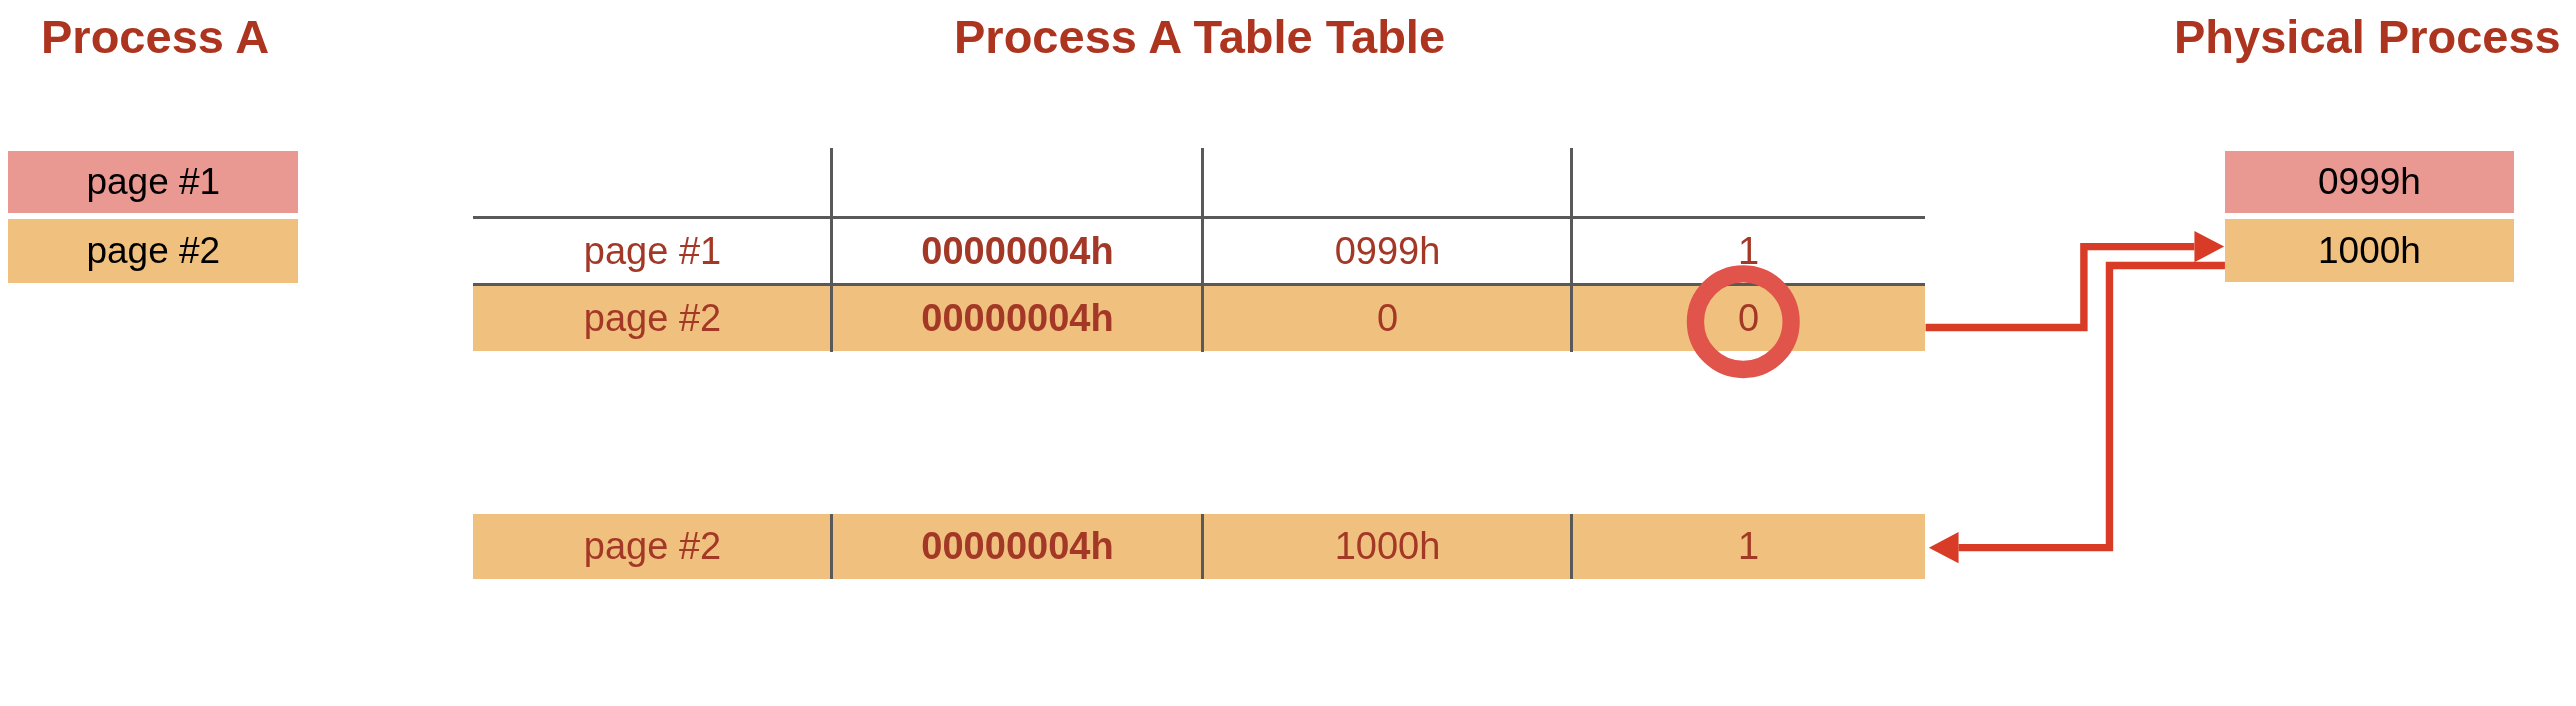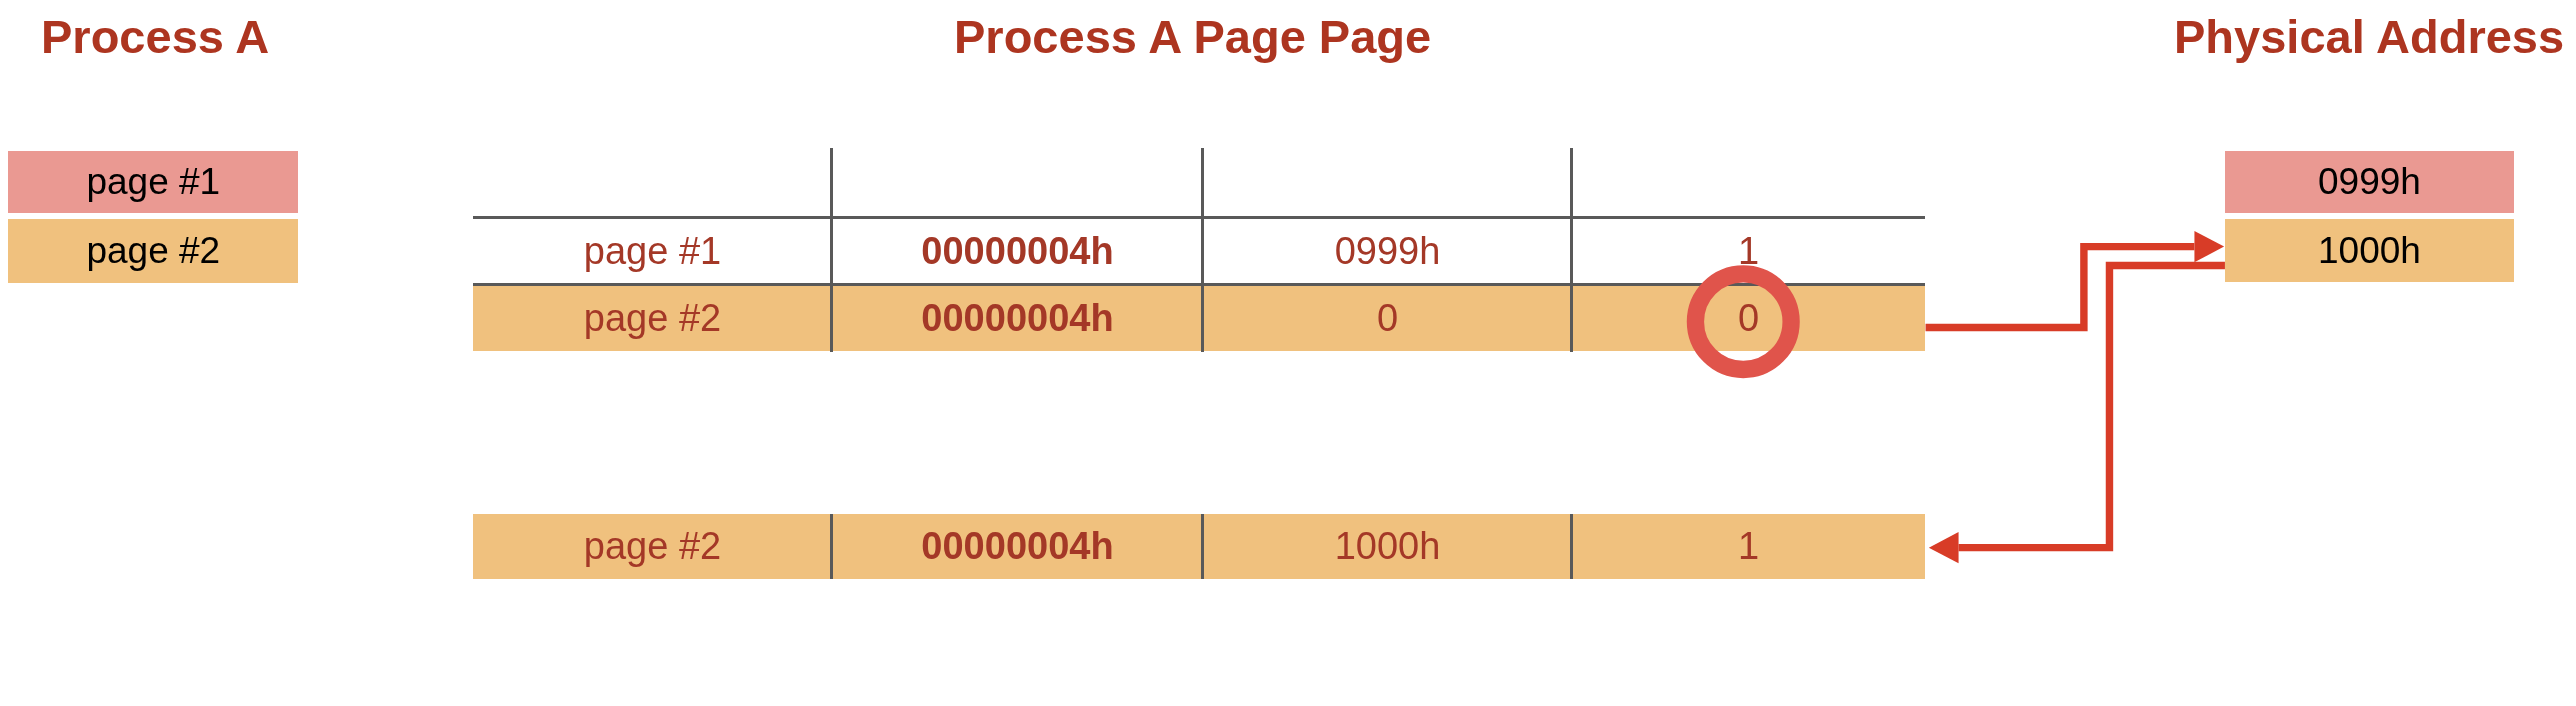--- a/index.html
+++ b/index.html
@@ -54,22 +54,22 @@
   .vx3{left:1570px;}
 
   .overlay{position:absolute;left:0;top:0;width:2576px;height:706px;pointer-events:none;}
 </style>
 </head>
 <body>
 
 <div class="stage">
 
   <div class="title title-left">Process A</div>
-  <div class="title title-center">Process A Page Page</div>
-  <div class="title title-right">Physical Address</div>
+  <div class="title title-center">Process A Table Table</div>
+  <div class="title title-right">Physical Process</div>
 
   <div class="membox fill-pink box-proc-1">
     <span>page #1</span>
   </div>
   <div class="membox fill-orange box-proc-2">
     <span>page #2</span>
   </div>
 
   <div class="membox fill-pink box-phys-1">
     <span>0999h</span>

